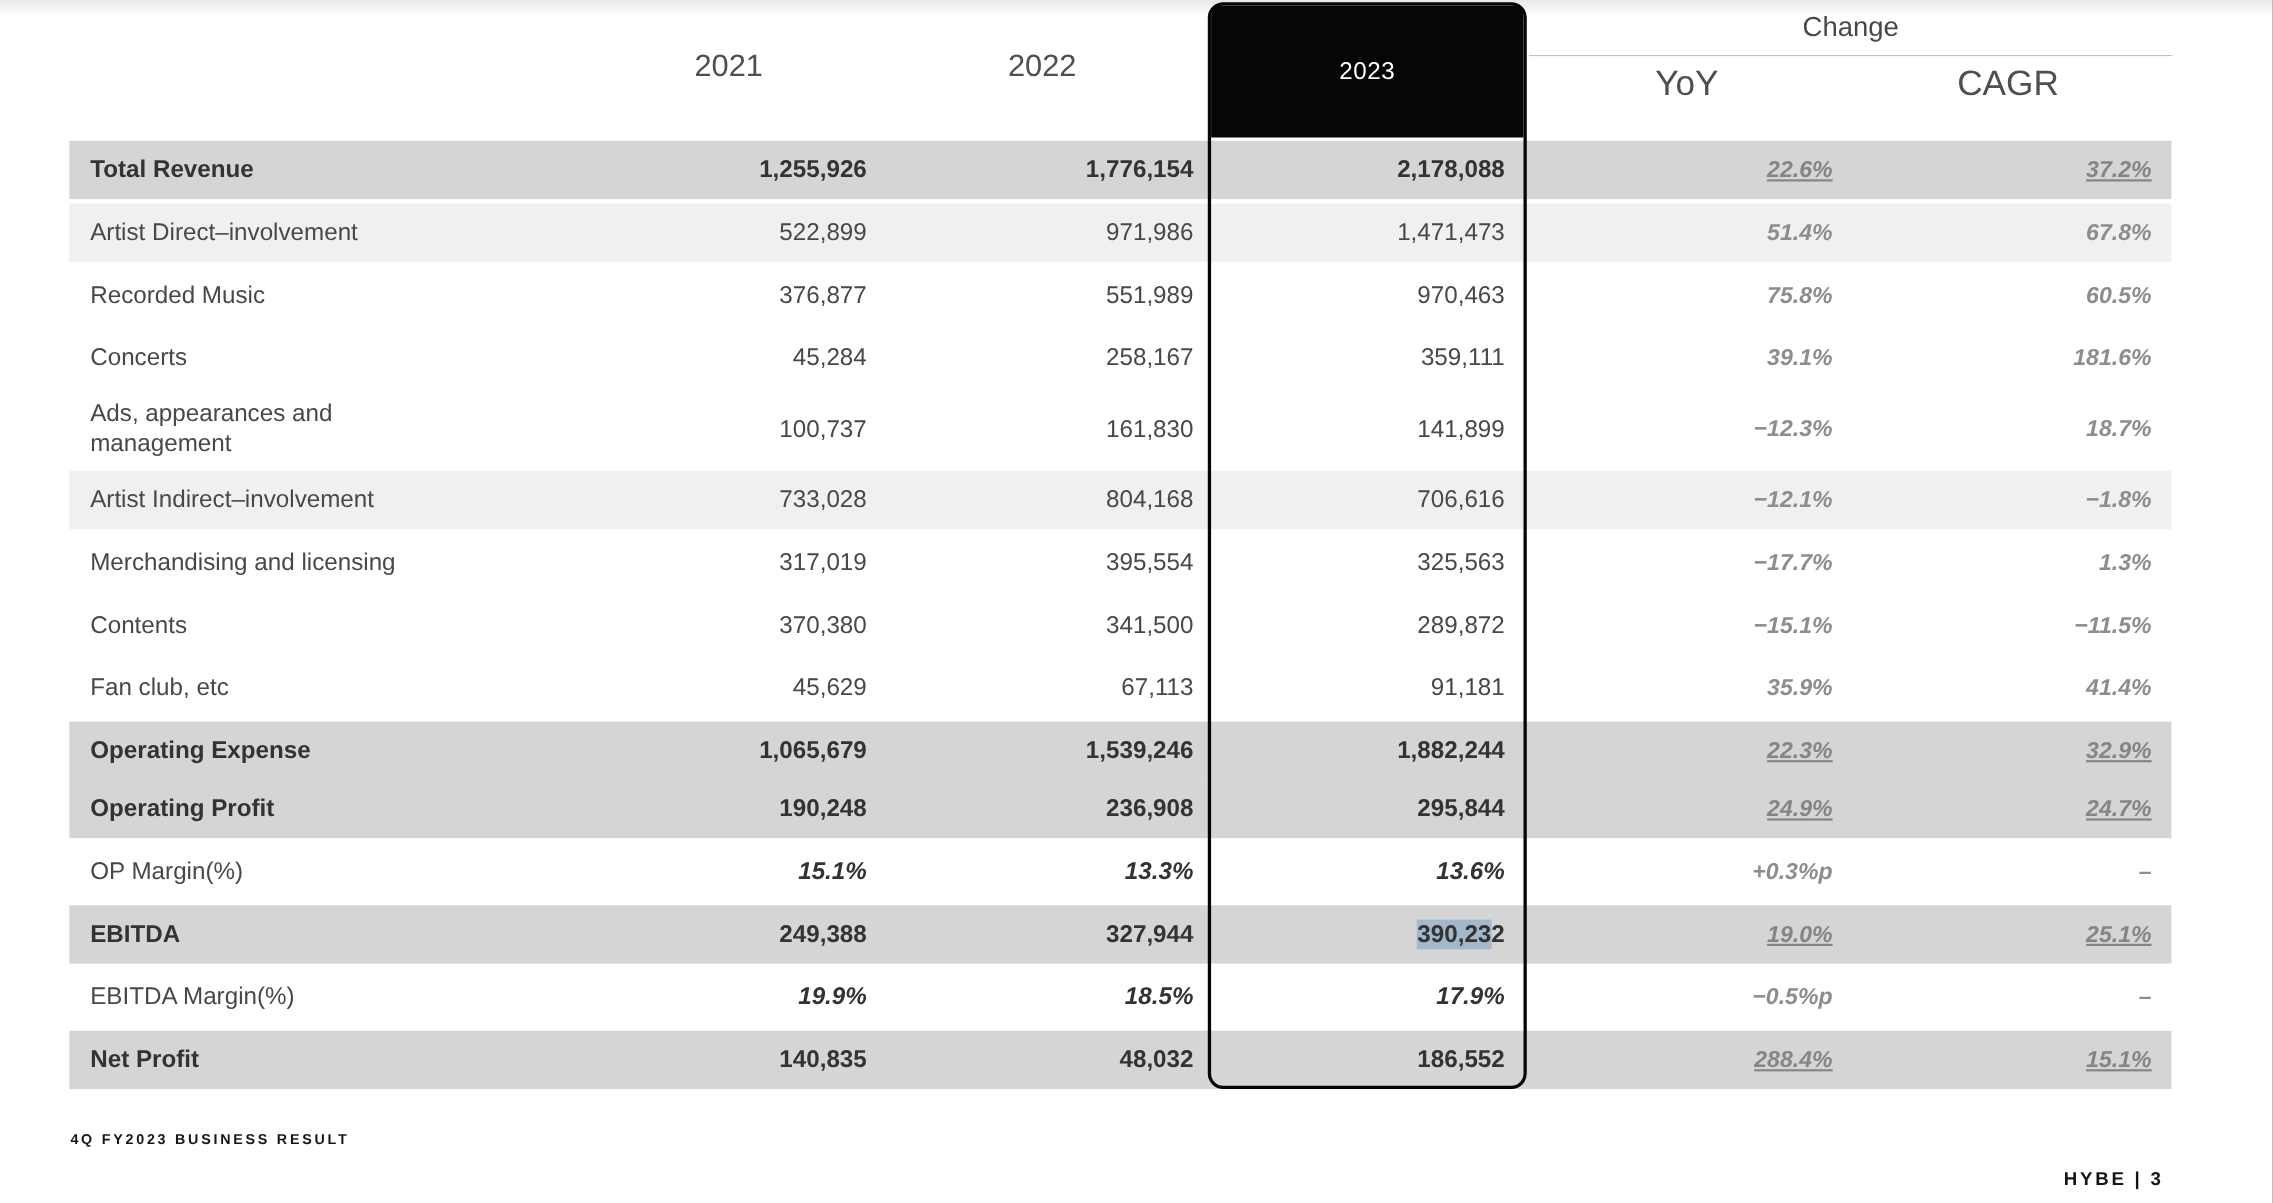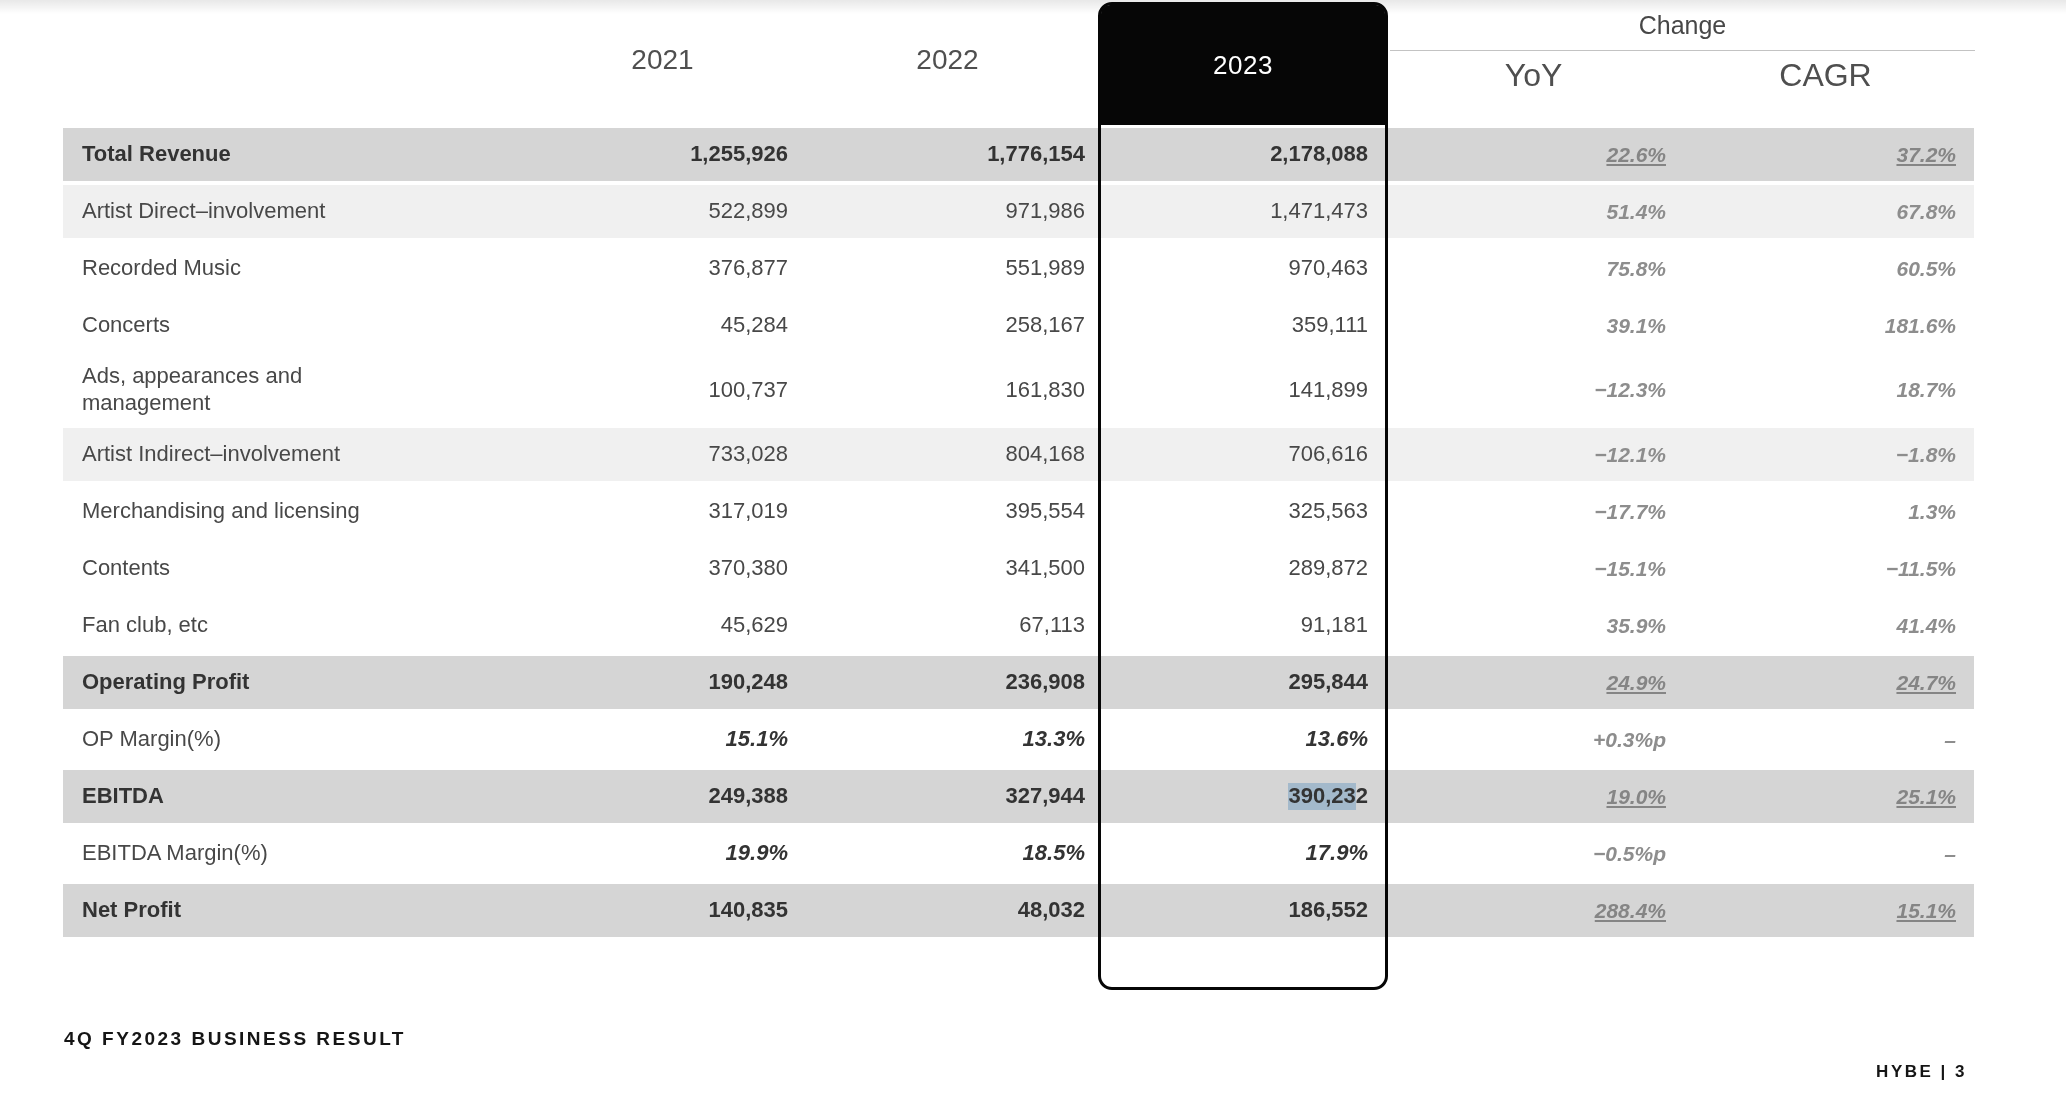--- a/index.html
+++ b/index.html
@@ -43,21 +43,21 @@
   
   .box2023 {
     position:absolute; left:1098px; top:2px; width:290px; height:988px;
     border:3.5px solid #060606; border-radius:14px;
     pointer-events:none; z-index:5;
   }
   .cap2023 {
     position:absolute; top:0; left:0; right:0; height:120px;
     background:#060606; border-radius:9px 9px 0 0;
     display:flex; align-items:center; justify-content:center;
-    color:#ffffff; font-size:26px; letter-spacing:0.5px;
+    color:#ffffff; font-size:22px; letter-spacing:0.5px;
   }
 
   
   .tbody { position:absolute; left:63px; top:128px; width:1911px; z-index:1; }
   .row {
     display:grid;
     grid-template-columns:462px 275px 295px 295px 287px 297px;
     height:53px; margin-bottom:4px;
     font-size:22px;
   }
@@ -85,21 +85,21 @@
   .row .c.yoy, .row .c.cagr {
     font-style:italic; font-weight:700; color:#8d8d8d; font-size:21px;
   }
   .row.bold .c.yoy, .row.bold .c.cagr { font-weight:600; color:#858585;text-decoration:underline; }
 
   .sel { background:var(--sel); }
 
   
   .footer-left {
     position:absolute; left:64px; top:1028px;
-    font-size:19px; font-weight:700; letter-spacing:2.5px; color:#151515;
+    font-size:13px; font-weight:700; letter-spacing:2.5px; color:#151515;
   }
   .footer-right {
     position:absolute; right:99px; top:1030px;
     font-size:17px; font-weight:700; letter-spacing:2.5px; color:#151515;margin-top:32px;
   }
 </style>
 </head>
 <body>
 
 <div class="stage">
@@ -192,20 +192,28 @@
         <div class="c cagr">−11.5%</div>
       </div>
       <div class="row white">
         <div class="c label">Fan club, etc</div>
         <div class="c y1">45,629</div>
         <div class="c y2">67,113</div>
         <div class="c y3">91,181</div>
         <div class="c yoy">35.9%</div>
         <div class="c cagr">41.4%</div>
       </div>
+      <div class="row dark bold merge">
+        <div class="c label">Operating Expense</div>
+        <div class="c y1">1,065,679</div>
+        <div class="c y2">1,539,246</div>
+        <div class="c y3">1,882,244</div>
+        <div class="c yoy">22.3%</div>
+        <div class="c cagr">32.9%</div>
+      </div>
       <div class="row dark bold">
         <div class="c label">Operating Profit</div>
         <div class="c y1">190,248</div>
         <div class="c y2">236,908</div>
         <div class="c y3">295,844</div>
         <div class="c yoy">24.9%</div>
         <div class="c cagr">24.7%</div>
       </div>
       <div class="row white ital">
         <div class="c label">OP Margin(%)</div>

